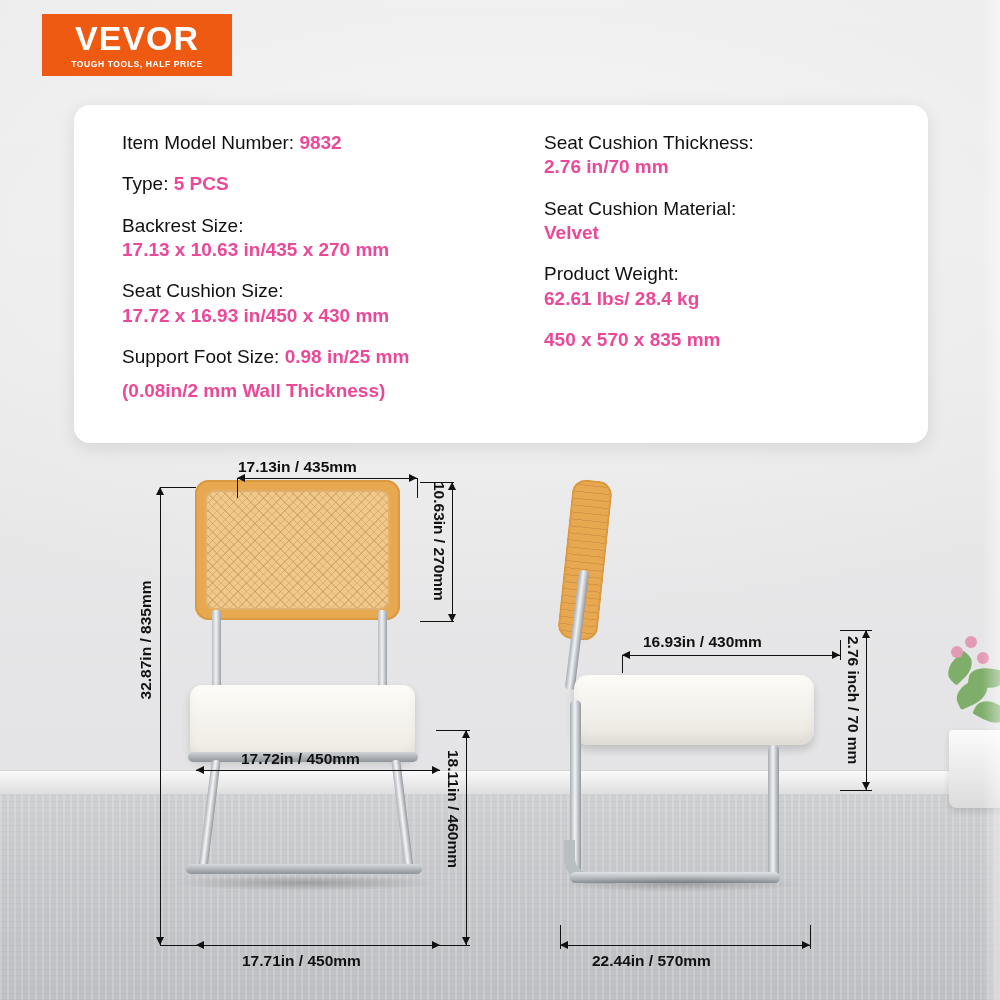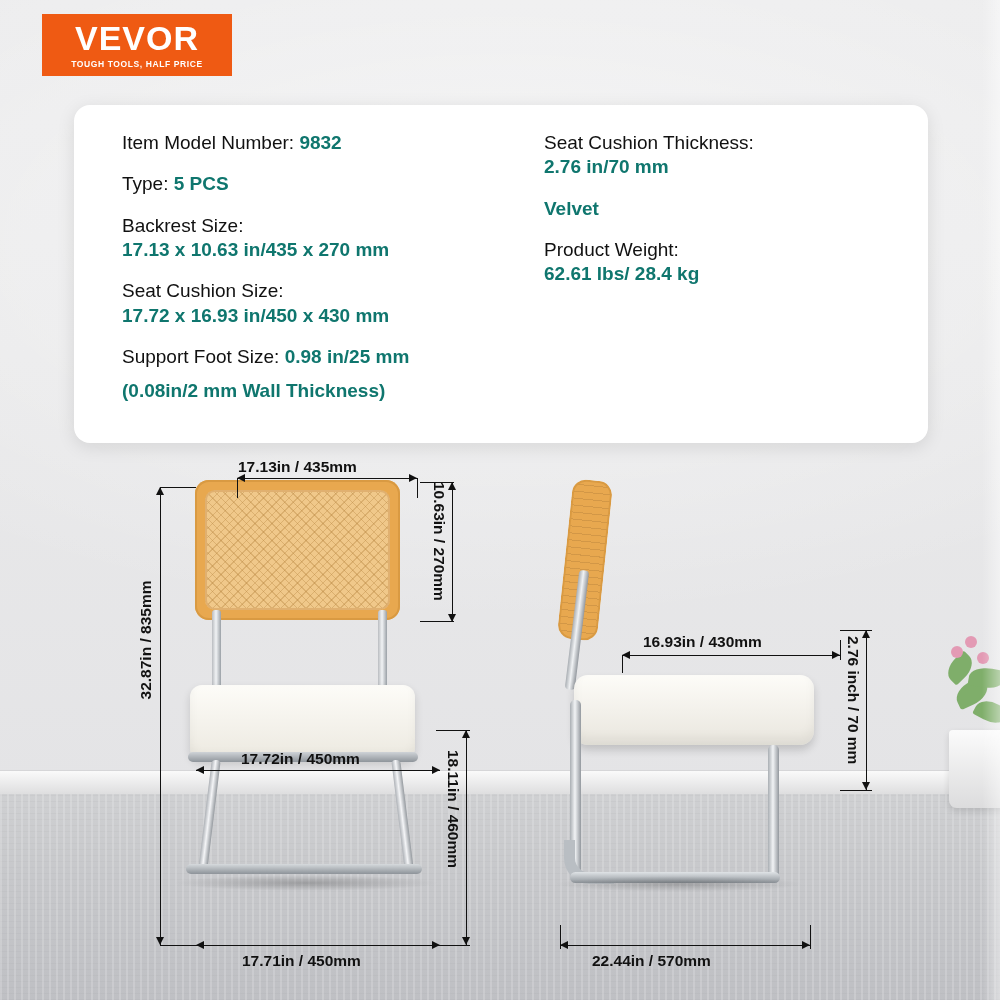--- a/index.html
+++ b/index.html
@@ -61,21 +61,21 @@
     display:flex;
     padding:26px 0 0 0;
   }
   .spec-col { padding:0 18px 0 48px; }
   .spec-col.left { width:440px; }
   .spec-col.right { width:414px; padding-left:30px; }
   .spec-line {
     font-size:19px; color:#111; line-height:1.28; margin-bottom:17px;
     font-family:"Liberation Sans", sans-serif;
   }
-  .spec-line .val { color:#0f766e; font-weight:bold; }
+  .spec-line .val { color:#ec4899; font-weight:bold; }
   .spec-line .lbl { color:#111; }
   .spec-line.block .val { display:block; }
 
   
   .dim-label {
     position:absolute; font-size:15.5px; font-weight:bold; color:#111;
     white-space:nowrap;
   }
   .dim-label.vert { transform-origin:0 0; }
   .line-h { position:absolute; height:1px; background:#111; }
@@ -241,24 +241,27 @@
       </div>
       <div class="spec-line">
         <span class="val">(0.08in/2 mm Wall Thickness)</span>
       </div>
     </div>
     <div class="spec-col right">
       <div class="spec-line block">
         <span class="lbl">Seat Cushion Thickness:</span><span class="val">2.76 in/70 mm</span>
       </div>
       <div class="spec-line block">
-        <span class="val">Velvet</span>
+        <span class="lbl">Seat Cushion Material:</span><span class="val">Velvet</span>
       </div>
       <div class="spec-line block">
         <span class="lbl">Product Weight:</span><span class="val">62.61 lbs/ 28.4 kg</span>
+      </div>
+      <div class="spec-line">
+        <span class="val">450 x 570 x 835 mm</span>
       </div>
     </div>
   </div>
 
   <div class="chair-front">
     <div class="cf-back"></div>
     <div class="cf-back-inner"></div>
     <div class="cf-post-l"></div>
     <div class="cf-post-r"></div>
     <div class="cf-seat"></div>

